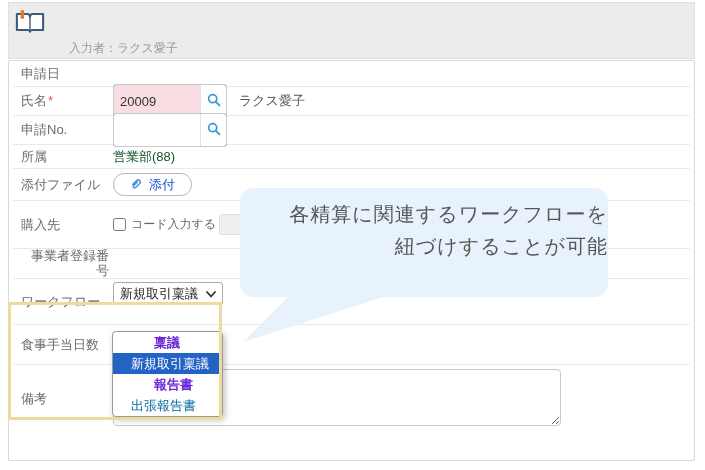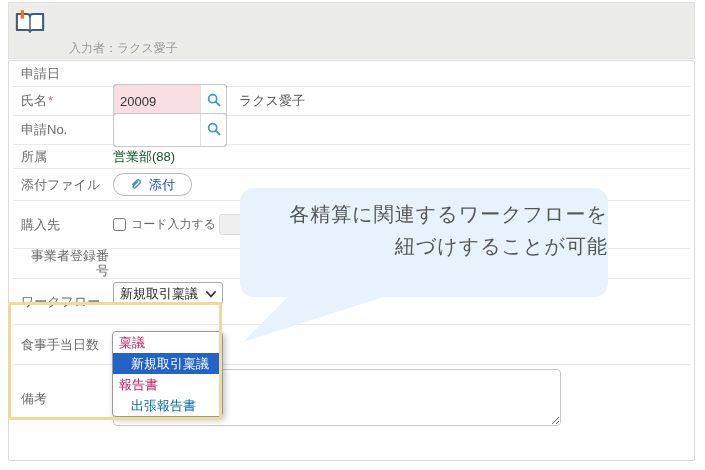--- a/index.html
+++ b/index.html
@@ -58,21 +58,21 @@
 
   
   .remarks { width:448px; height:57px; margin-top:4px; border:1px solid #c9c9c9;
              border-radius:4px; resize:both; font-family:inherit; padding:3px 5px; font-size:13px; }
 
   
   .menu { position:absolute; left:112px; top:331px; width:111px; z-index:5;
           background:#fff; border:1px solid #9a9a9a; border-radius:4px;
           box-shadow:2px 3px 6px rgba(0,0,0,.25); overflow:hidden; }
   .menu .group { height:21px; line-height:21px; padding-left:6px; font-size:13px;
-                 font-weight:normal; color:#be185d; }
+                 font-weight:bold; color:#6d28d9;margin-left:35px; }
   .menu .option { height:21px; line-height:21px; padding-left:18px; font-size:13px;
                   color:#0369a1; cursor:pointer; }
   .menu .option.selected { background:#2363c5; color:#fff; }
 
   
   .hl-box { position:absolute; left:8px; top:302px; width:214px; height:118px;
             border:3px solid #edda9c; border-radius:2px; z-index:6; pointer-events:none; }
 
   
   .bubble { position:absolute; left:240px; top:188px; width:368px; height:109px;

